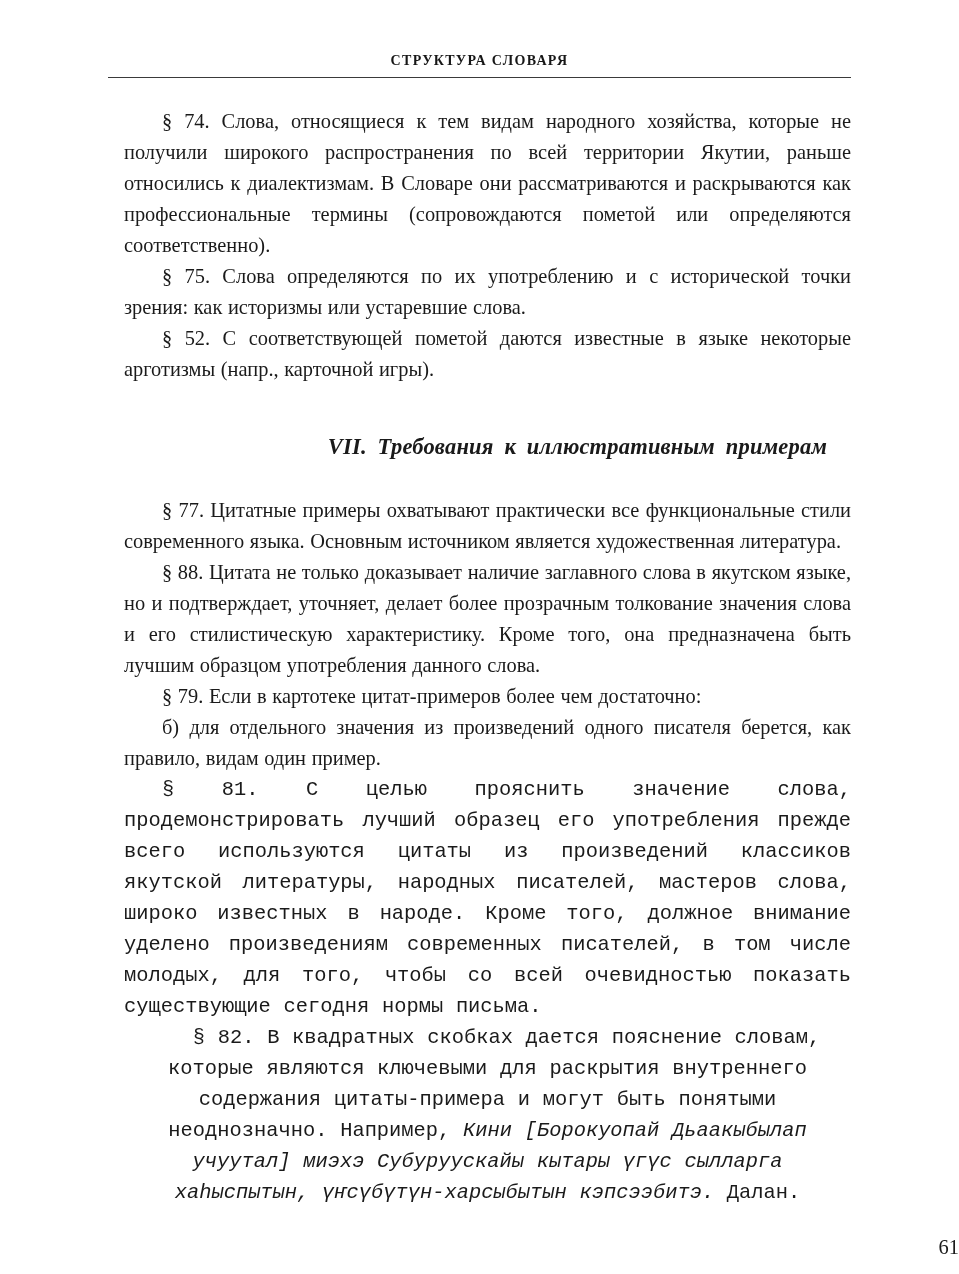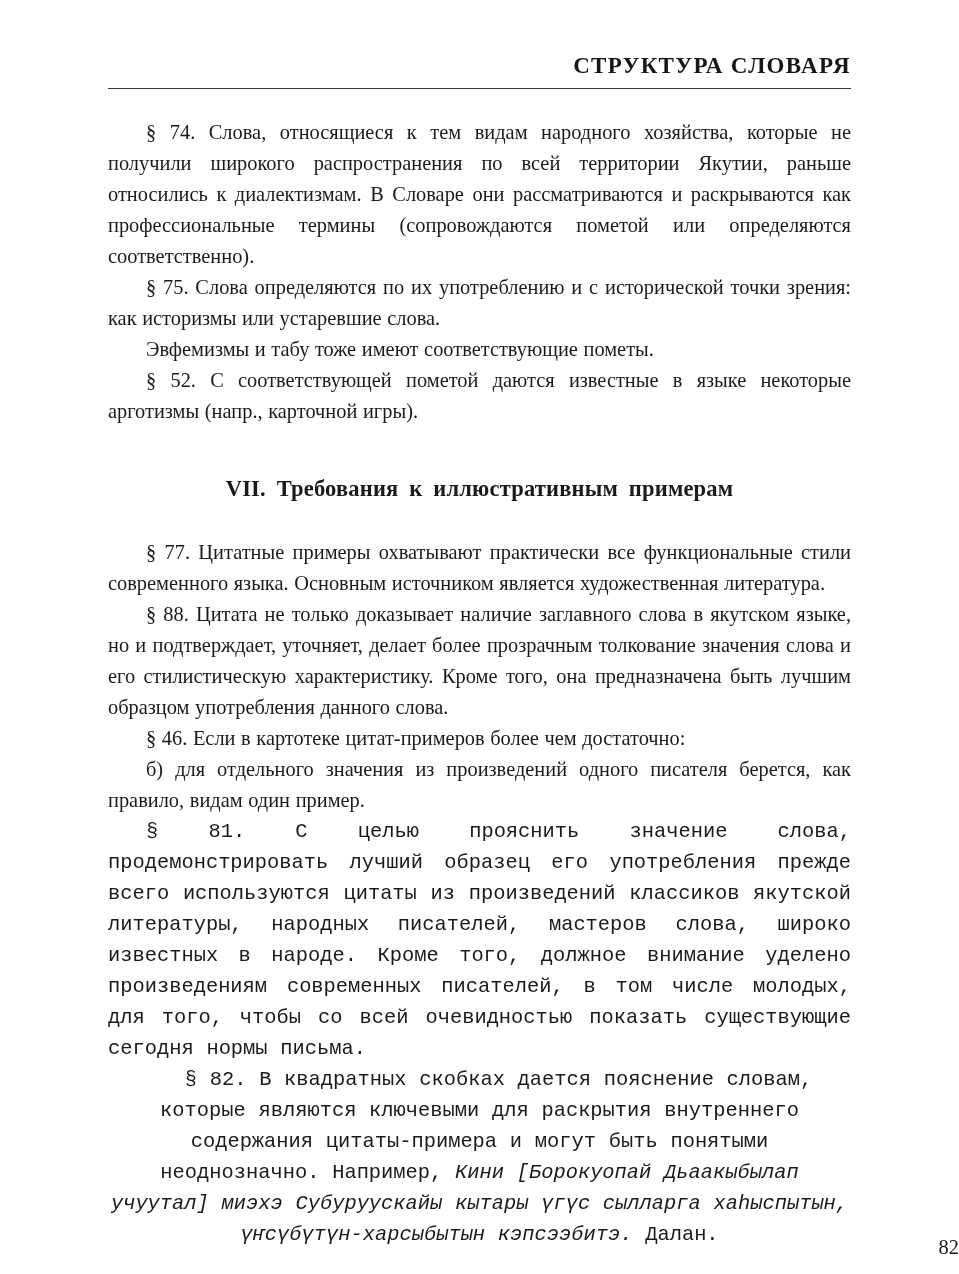--- a/index.html
+++ b/index.html
@@ -26,24 +26,24 @@
 
   .content {
     position: absolute;
     left: 108px;
     top: 52px;
     width: 743px;
   }
 
   
   .runhead {
-    text-align: right;
+    text-align: center;
     font-family: "Liberation Serif", "DejaVu Serif", serif;
     font-weight: bold;
-    font-size: 23px;
+    font-size: 14px;
     letter-spacing: 1.3px;
     line-height: 1.25;
     color: #171717;
     white-space: nowrap;
   }
   .rule {
     border: 0;
     border-top: 1.6px solid #3a3a3a;
     margin: 7px 0 0 0;
     width: 100%;
@@ -51,38 +51,40 @@
   }
 
   
   .body {
     margin-top: 28px;
     font-size: 20.4px;
     line-height: 31px;
     text-align: justify;
     text-justify: inter-word;
     word-spacing: 0.5px;
+    margin-left: 16px;
   }
   .body p {
     margin: 0;
     text-indent: 38px;
   }
   .body p:last-child {
     text-align: center;
   }
 
   
   .section-heading {
     margin: 44px 0 30px 0;
-    text-align: center;
+    text-align: right;
     font-weight: bold;
     font-size: 22.5px;
     line-height: 36px;
     letter-spacing: 0.2px;
     padding: 0 24px;
+    font-style: italic;
   }
   .section-heading .hl {
     display: block;
     white-space: pre;
   }
   .section-heading .hl-1 {
     word-spacing: 5px;
   }
   .section-heading .hl-2 {
     word-spacing: 7px;
@@ -116,33 +118,32 @@
 
   <div class="content">
 
     <div class="runhead">СТРУКТУРА СЛОВАРЯ</div>
     <hr class="rule">
 
     <div class="body">
 
       <p>§ 74. Слова, относящиеся к тем видам народного хозяйства, которые не получили широкого распространения по всей территории Якутии, раньше относились к диалектизмам. В Словаре они рассматриваются и раскрываются как профессиональные термины (сопровождаются пометой или определяются соответственно).</p>
       <p>§ 75. Слова определяются по их употреблению и с исторической точки зрения: как историзмы или устаревшие слова.</p>
-      <p>Эвфемизмы и табу тоже имеют соответствующие пометы.</p>
       <p>§ 52. С соответствующей пометой даются известные в языке некоторые арготизмы (напр., карточной игры).</p>
 
       <div class="section-heading">
         <span class="hl hl-1">VII. Требования к иллюстративным примерам</span>
       </div>
 
       <p>§ 77. Цитатные примеры охватывают практически все функциональные стили современного языка. Основным источником является художественная литература.</p>
       <p>§ 88. Цитата не только доказывает наличие заглавного слова в якутском языке, но и подтверждает, уточняет, делает более прозрачным толкование значения слова и его стилистическую характеристику. Кроме того, она предназначена быть лучшим образцом употребления данного слова.</p>
-      <p>§ 46. Если в картотеке цитат-примеров более чем достаточно:</p>
+      <p>§ 79. Если в картотеке цитат-примеров более чем достаточно:</p>
       <p>б) для отдельного значения из произведений одного писателя берется, как правило, видам один пример.</p>
       <p class="gap-before">§ 81. С целью прояснить значение слова, продемонстрировать лучший образец его употребления прежде всего используются цитаты из произведений классиков якутской литературы, народных писателей, мастеров слова, широко известных в народе. Кроме того, должное внимание уделено произведениям современных писателей, в том числе молодых, для того, чтобы со всей очевидностью показать существующие сегодня нормы письма.</p>
 
       <p class="gap-before"><span>§ 82. В квадратных скобках дается пояснение словам, которые являются ключевыми для раскрытия внутреннего содержания цитаты-примера и могут быть понятыми неоднозначно. Например, </span><em class="it">Кини [Борокуопай Дьаакыбылап учуутал] миэхэ Субуруускайы кытары үгүс сылларга хаһыспытын, үҥсүбүтүн-харсыбытын кэпсээбитэ.</em><span> Далан.</span></p>
 
     </div>
 
-    <div class="folio">82</div>
+    <div class="folio">61</div>
 
   </div>
 </div>
 
 </body></html>

